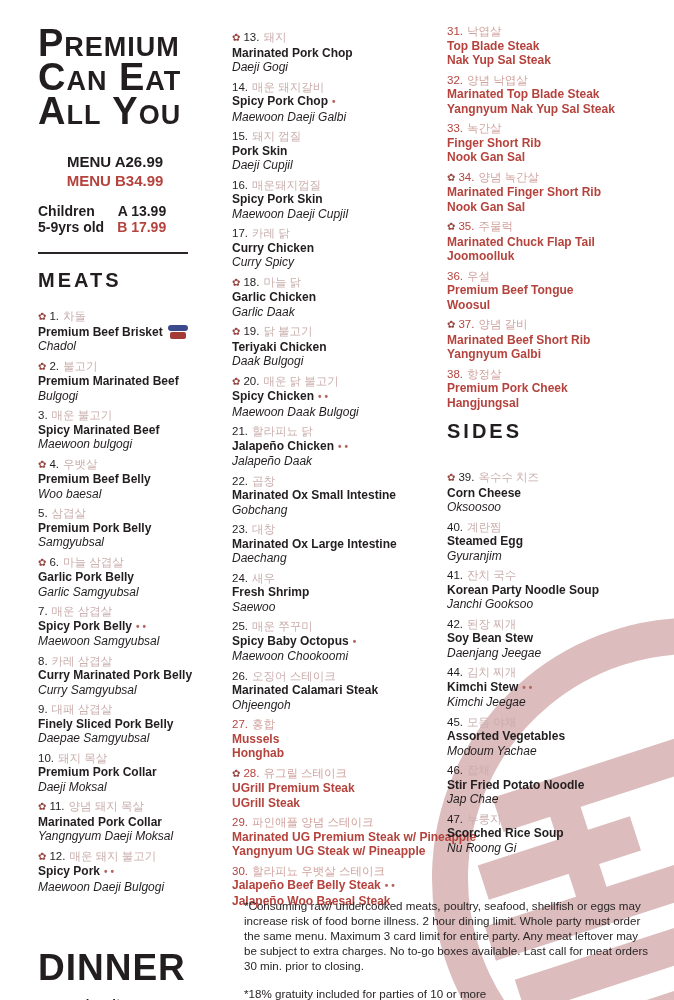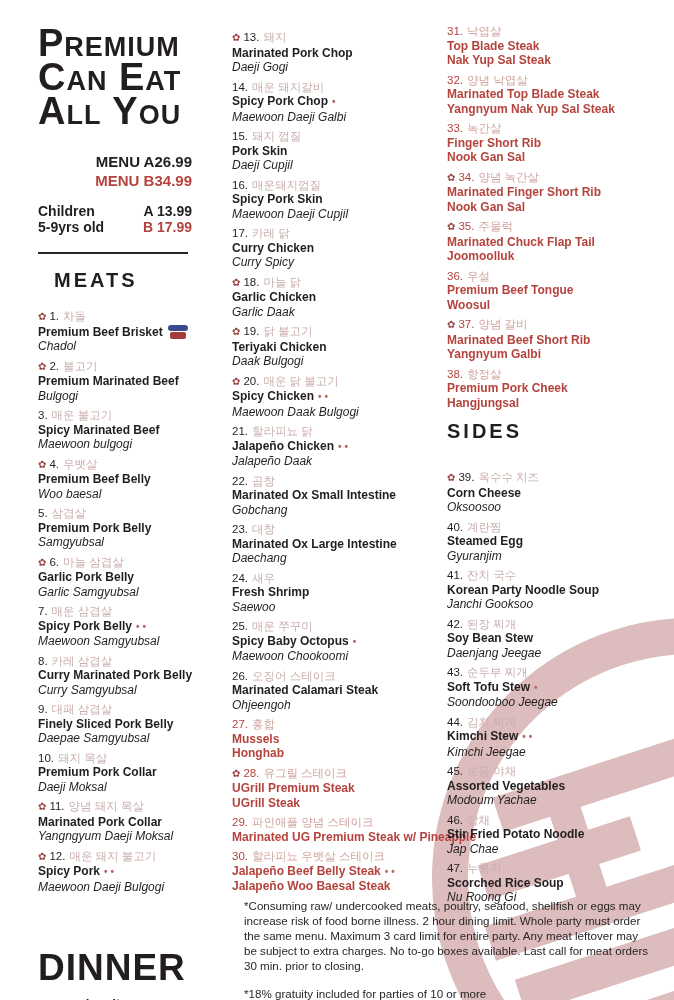--- a/index.html
+++ b/index.html
@@ -5,26 +5,26 @@
   html,body{margin:0;padding:0;background:#e9e9e9;}
   body{font-family:"Liberation Sans","DejaVu Sans",sans-serif;}
   .page{position:relative;width:674px;height:1000px;background:#ffffff;overflow:hidden;margin:0 auto;}
   .layer{position:absolute;z-index:1;}
   .watermark{position:absolute;left:412px;top:598px;z-index:0;}
 
   
   .col1{left:38px;top:26px;width:192px;}
   .title{font-weight:900;font-variant:small-caps;font-size:38px;line-height:34px;letter-spacing:1px;color:#221e1f;}
   .prices{margin-top:24px;width:154px;font-weight:bold;font-size:15px;color:#221e1f;}
-  .prow{display:flex;justify-content:flex-end;line-height:19px;}
+  .prow{display:flex;justify-content:center;line-height:19px;}
   .red-t{color:#b5433d;}
-  .children{display:flex;justify-content:space-between;margin-top:13px;width:154px;font-weight:bold;font-size:14px;line-height:16px;color:#221e1f;}
+  .children{display:flex;margin-top:13px;width:154px;font-weight:bold;font-size:14px;line-height:16px;color:#221e1f;gap:13px;}
   .children .right{text-align:right;}
   .rule{border:none;border-top:2px solid #2a2627;margin:17px 0 0;width:150px;}
-  .sec{font-size:20px;font-weight:900;letter-spacing:3px;margin:15px 16px 0;color:#221e1f;}
+  .sec{font-size:20px;font-weight:900;letter-spacing:3px;margin:15px 0 0;color:#221e1f;}
   .list{margin-top:17px;}
   .col3 .sec{margin:10px 0 0;}
   .col3 .list2{margin-top:27px;}
 
   
   .col2{left:232px;top:30px;width:198px;}
   .col3{left:447px;top:24px;width:216px;}
   .item{margin-bottom:5px;line-height:14.5px;color:#221e1f;}
   .l1{font-size:11.5px;}
   .num{font-weight:normal;color:#221e1f;margin-right:4px;}
@@ -244,20 +244,21 @@
           <div class="l3">Honghab</div>
         </div>
         <div class="item red">
           <div class="l1"><span class="pico">✿</span><span class="num">28.</span><span class="kr">유그릴 스테이크</span></div>
           <div class="l2">UGrill Premium Steak</div>
           <div class="l3">UGrill Steak</div>
         </div>
         <div class="item red">
           <div class="l1"><span class="num">29.</span><span class="kr">파인애플 양념 스테이크</span></div>
           <div class="l2">Marinated UG Premium Steak w/ Pineapple</div>
+          <div class="l3">Yangnyum UG Steak w/ Pineapple</div>
         </div>
         <div class="item red">
           <div class="l1"><span class="num">30.</span><span class="kr">할라피뇨 우뱃살 스테이크</span></div>
           <div class="l2">Jalapeño Beef Belly Steak<span class="dots">••</span></div>
           <div class="l3">Jalapeño Woo Baesal Steak</div>
         </div>
       </div>
   </div>
 
   <div class="layer col3">
@@ -317,25 +318,20 @@
         </div>
         <div class="item">
           <div class="l1"><span class="num">41.</span><span class="kr">잔치 국수</span></div>
           <div class="l2">Korean Party Noodle Soup</div>
           <div class="l3">Janchi Gooksoo</div>
         </div>
         <div class="item">
           <div class="l1"><span class="num">42.</span><span class="kr">된장 찌개</span></div>
           <div class="l2">Soy Bean Stew</div>
           <div class="l3">Daenjang Jeegae</div>
-        </div>
-        <div class="item">
-          <div class="l1"><span class="num">43.</span><span class="kr">순두부 찌개</span></div>
-          <div class="l2">Soft Tofu Stew<span class="dots">•</span></div>
-          <div class="l3">Soondooboo Jeegae</div>
         </div>
         <div class="item">
           <div class="l1"><span class="num">44.</span><span class="kr">김치 찌개</span></div>
           <div class="l2">Kimchi Stew<span class="dots">••</span></div>
           <div class="l3">Kimchi Jeegae</div>
         </div>
         <div class="item">
           <div class="l1"><span class="num">45.</span><span class="kr">모듬 야채</span></div>
           <div class="l2">Assorted Vegetables</div>
           <div class="l3">Modoum Yachae</div>

